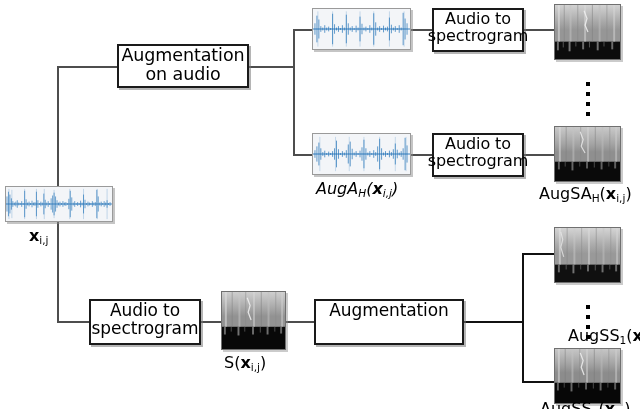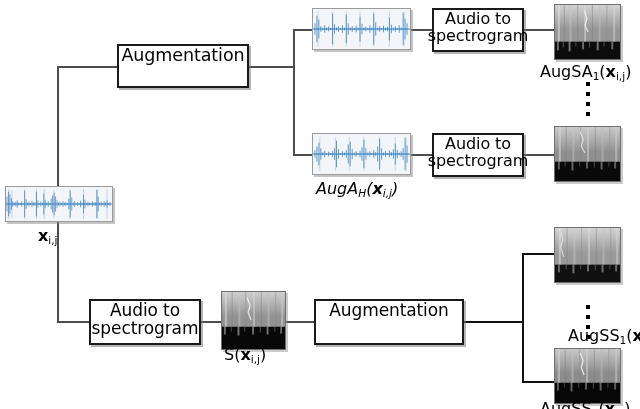--- a/index.html
+++ b/index.html
@@ -218,27 +218,28 @@
           <line x1="197" y1="34" x2="197" y2="38"></line>
         <line x1="200" y1="30" x2="200" y2="42"></line>
           <line x1="203" y1="33" x2="203" y2="39"></line>
         <line x1="206" y1="28" x2="206" y2="44"></line>
           <line x1="209" y1="34" x2="209" y2="38"></line>
         <line x1="212" y1="32" x2="212" y2="40"></line>
       </g>
       <line x1="0" y1="36" x2="216" y2="36" stroke="#1b6eb5" stroke-width="1.6"></line>
     </svg>
   </div>
-  <div class="caption" style="left:38px; top:228px;">
+  <div class="caption" style="left:29px; top:228px;">
     <span class="bx">x</span><sub>i,j</sub>
   </div>
 
   <div class="pbox" style="left:117px; top:44px; width:132px; height:44px;">
     <div>
       <span>Augmentation</span>
+      <span>on audio</span>
     </div>
   </div>
 
   <div class="wavebox" style="left:312px; top:8px; width:99px; height:42px;">
     <svg viewBox="0 0 198 84" preserveAspectRatio="none">
       <rect x="0" y="0" width="198" height="84" fill="#f3f5f8"></rect>
       <g stroke="#1b6eb5" stroke-width="1.1" opacity="0.42">
         <line x1="10" y1="5" x2="10" y2="79"></line>
           <line x1="40" y1="5" x2="40" y2="79"></line>
         <line x1="68" y1="5" x2="68" y2="79"></line>
@@ -337,23 +338,20 @@
         <rect x="21" y="38" width="1" height="5" fill="#666666"></rect>
         <rect x="28" y="38" width="2" height="8" fill="#8e8e8e"></rect>
         <rect x="35" y="38" width="1" height="6" fill="#707070"></rect>
         <rect x="43" y="38" width="2" height="9" fill="#949494"></rect>
         <rect x="50" y="38" width="1" height="5" fill="#6a6a6a"></rect>
         <rect x="58" y="38" width="2" height="8" fill="#8c8c8c"></rect>
       </g>
       <path d="M30 6 L33 14 L31 21 L34 28" stroke="#f0f0f0" stroke-width="1.3" fill="none" opacity="0.85"></path>
     </svg>
   </div>
-  <div class="caption" style="left:540px; top:64px;">
-    <span>AugSA</span><sub>1</sub><span>(</span><span class="bx">x</span><sub>i,j</sub><span>)</span>
-  </div>
 
   <div class="vdots" style="left:585px; top:82px; width:6px; height:34px;">
     <i></i>
     <i></i>
     <i></i>
     <i></i>
   </div>
 
   <div class="wavebox" style="left:312px; top:133px; width:99px; height:42px;">
     <svg viewBox="0 0 198 84" preserveAspectRatio="none">
@@ -460,20 +458,23 @@
         <rect x="25" y="36" width="1" height="5" fill="#5e5e5e"></rect>
         <rect x="32" y="36" width="2" height="7" fill="#818181"></rect>
         <rect x="40" y="36" width="1" height="6" fill="#676767"></rect>
         <rect x="47" y="36" width="2" height="8" fill="#878787"></rect>
         <rect x="55" y="36" width="1" height="5" fill="#5f5f5f"></rect>
         <rect x="61" y="36" width="2" height="7" fill="#838383"></rect>
       </g>
       <path d="M26 5 L29 13 L27 20 L31 27" stroke="#efefef" stroke-width="1.2" fill="none" opacity="0.8"></path>
     </svg>
   </div>
+  <div class="caption" style="left:539px; top:186px;">
+    <span>AugSA</span><sub>H</sub><span>(</span><span class="bx">x</span><sub>i,j</sub><span>)</span>
+  </div>
 
   <div class="pbox" style="left:89px; top:299px; width:112px; height:46px; font-size:17px;">
     <div>
       <span>Audio to</span>
       <span>spectrogram</span>
     </div>
   </div>
 
   <div class="specbox" style="left:221px; top:291px; width:65px; height:59px;">
     <svg viewBox="0 0 65 59" preserveAspectRatio="none">
@@ -504,21 +505,21 @@
         <rect x="23" y="36" width="1" height="5" fill="#606060"></rect>
         <rect x="31" y="36" width="2" height="8" fill="#8c8c8c"></rect>
         <rect x="39" y="36" width="1" height="6" fill="#6b6b6b"></rect>
         <rect x="46" y="36" width="2" height="8" fill="#909090"></rect>
         <rect x="54" y="36" width="1" height="5" fill="#626262"></rect>
         <rect x="60" y="36" width="2" height="7" fill="#868686"></rect>
       </g>
       <path d="M26 6 L29 14 L27 21 L30 29" stroke="#f2f2f2" stroke-width="1.3" fill="none" opacity="0.85"></path>
     </svg>
   </div>
-  <div class="caption" style="left:224px; top:347px;">
+  <div class="caption" style="left:224px; top:355px;">
     <span>S</span><span>(</span><span class="bx">x</span><sub>i,j</sub><span>)</span>
   </div>
 
   <div class="pbox" style="left:314px; top:299px; width:150px; height:46px; font-size:17px;">
     <div>
       <span>Augmentation</span>
     </div>
   </div>
 
   <div class="specbox" style="left:554px; top:227px; width:67px; height:56px;">

